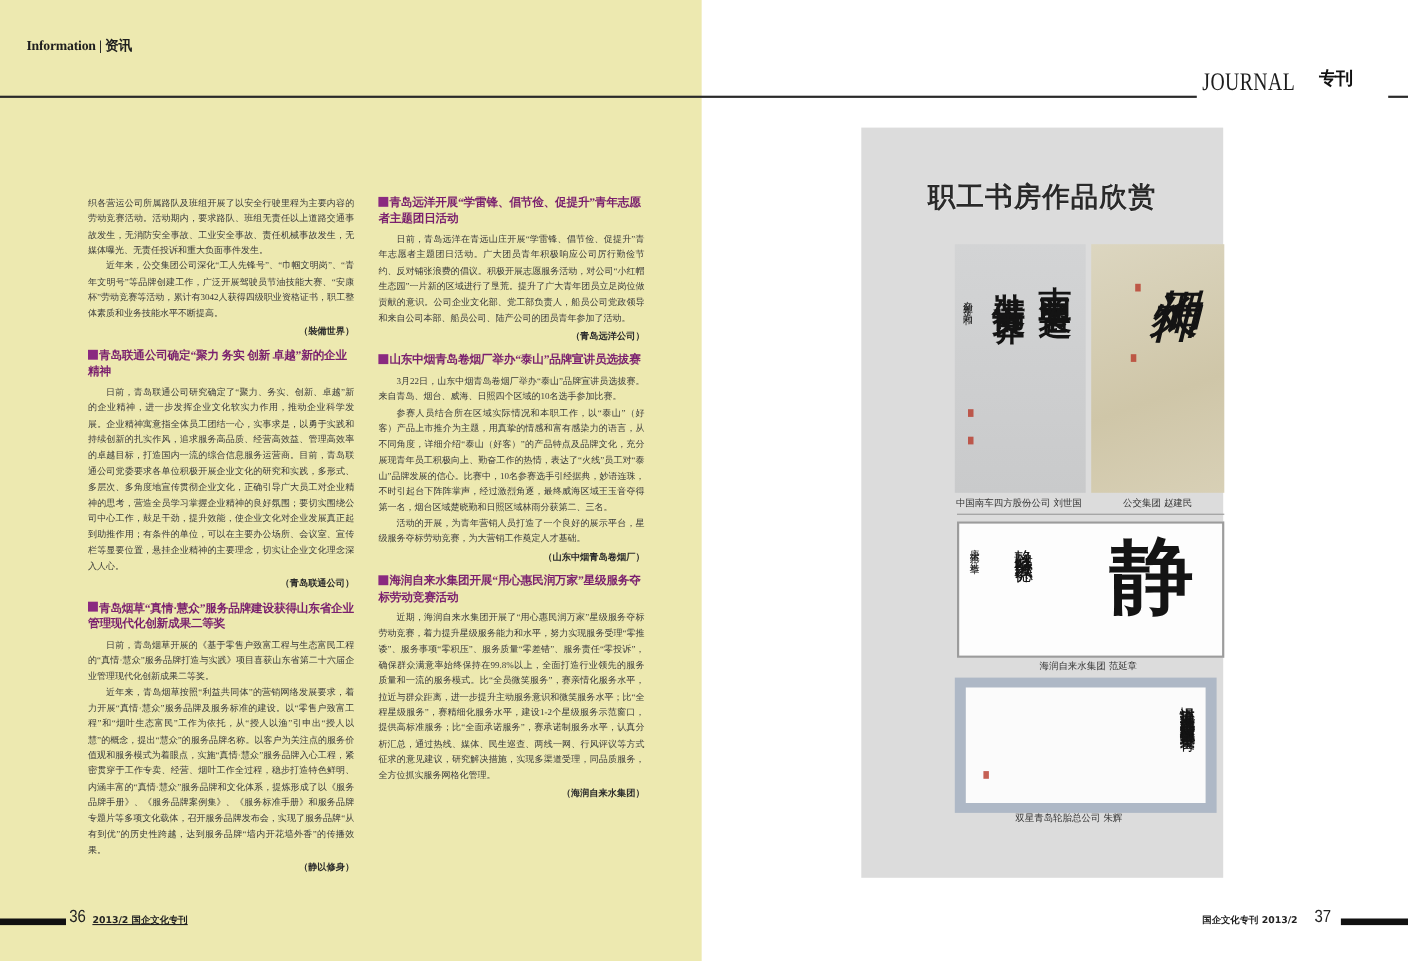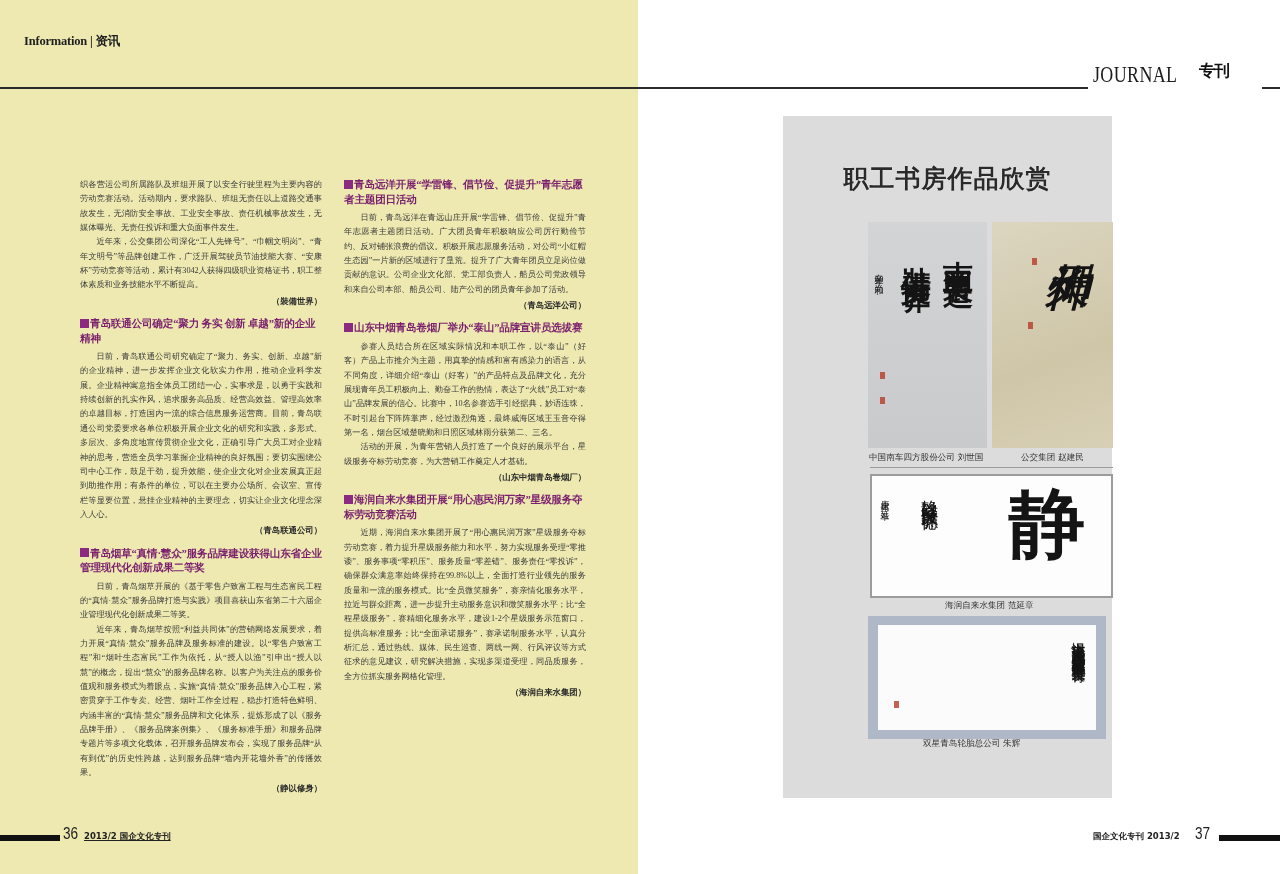--- a/index.html
+++ b/index.html
@@ -85,20 +85,21 @@
 </div>
 
 <div class="col col-2">
   <div class="article">
     <h3 class="article-title"><span class="mark"></span><span>青岛远洋开展“学雷锋、倡节俭、促提升”青年志愿者主题团日活动</span></h3>
     <p class="para">日前，青岛远洋在青远山庄开展“学雷锋、倡节俭、促提升”青年志愿者主题团日活动。广大团员青年积极响应公司厉行勤俭节约、反对铺张浪费的倡议。积极开展志愿服务活动，对公司“小红帽生态园”一片新的区域进行了垦荒。提升了广大青年团员立足岗位做贡献的意识。公司企业文化部、党工部负责人，船员公司党政领导和来自公司本部、船员公司、陆产公司的团员青年参加了活动。</p>
     <p class="source">（青岛远洋公司）</p>
   </div>
   <div class="article">
     <h3 class="article-title"><span class="mark"></span><span>山东中烟青岛卷烟厂举办“泰山”品牌宣讲员选拔赛</span></h3>
+    <p class="para">3月22日，山东中烟青岛卷烟厂举办“泰山”品牌宣讲员选拔赛。来自青岛、烟台、威海、日照四个区域的10名选手参加比赛。</p>
     <p class="para">参赛人员结合所在区域实际情况和本职工作，以“泰山”（好客）产品上市推介为主题，用真挚的情感和富有感染力的语言，从不同角度，详细介绍“泰山（好客）”的产品特点及品牌文化，充分展现青年员工积极向上、勤奋工作的热情，表达了“火线”员工对“泰山”品牌发展的信心。比赛中，10名参赛选手引经据典，妙语连珠，不时引起台下阵阵掌声，经过激烈角逐，最终威海区域王玉音夺得第一名，烟台区域楚晓勤和日照区域林雨分获第二、三名。</p>
     <p class="para">活动的开展，为青年营销人员打造了一个良好的展示平台，星级服务夺标劳动竞赛，为大营销工作奠定人才基础。</p>
     <p class="source">（山东中烟青岛卷烟厂）</p>
   </div>
   <div class="article">
     <h3 class="article-title"><span class="mark"></span><span>海润自来水集团开展“用心惠民润万家”星级服务夺标劳动竞赛活动</span></h3>
     <p class="para">近期，海润自来水集团开展了“用心惠民润万家”星级服务夺标劳动竞赛，着力提升星级服务能力和水平，努力实现服务受理“零推诿”、服务事项“零积压”、服务质量“零差错”、服务责任“零投诉”，确保群众满意率始终保持在99.8%以上，全面打造行业领先的服务质量和一流的服务模式。比“全员微笑服务”，赛亲情化服务水平，拉近与群众距离，进一步提升主动服务意识和微笑服务水平；比“全程星级服务”，赛精细化服务水平，建设1-2个星级服务示范窗口，提供高标准服务；比“全面承诺服务”，赛承诺制服务水平，认真分析汇总，通过热线、媒体、民生巡查、两线一网、行风评议等方式征求的意见建议，研究解决措施，实现多渠道受理，同品质服务，全方位抓实服务网格化管理。</p>
     <p class="source">（海润自来水集团）</p>
   </div>
 </div>

